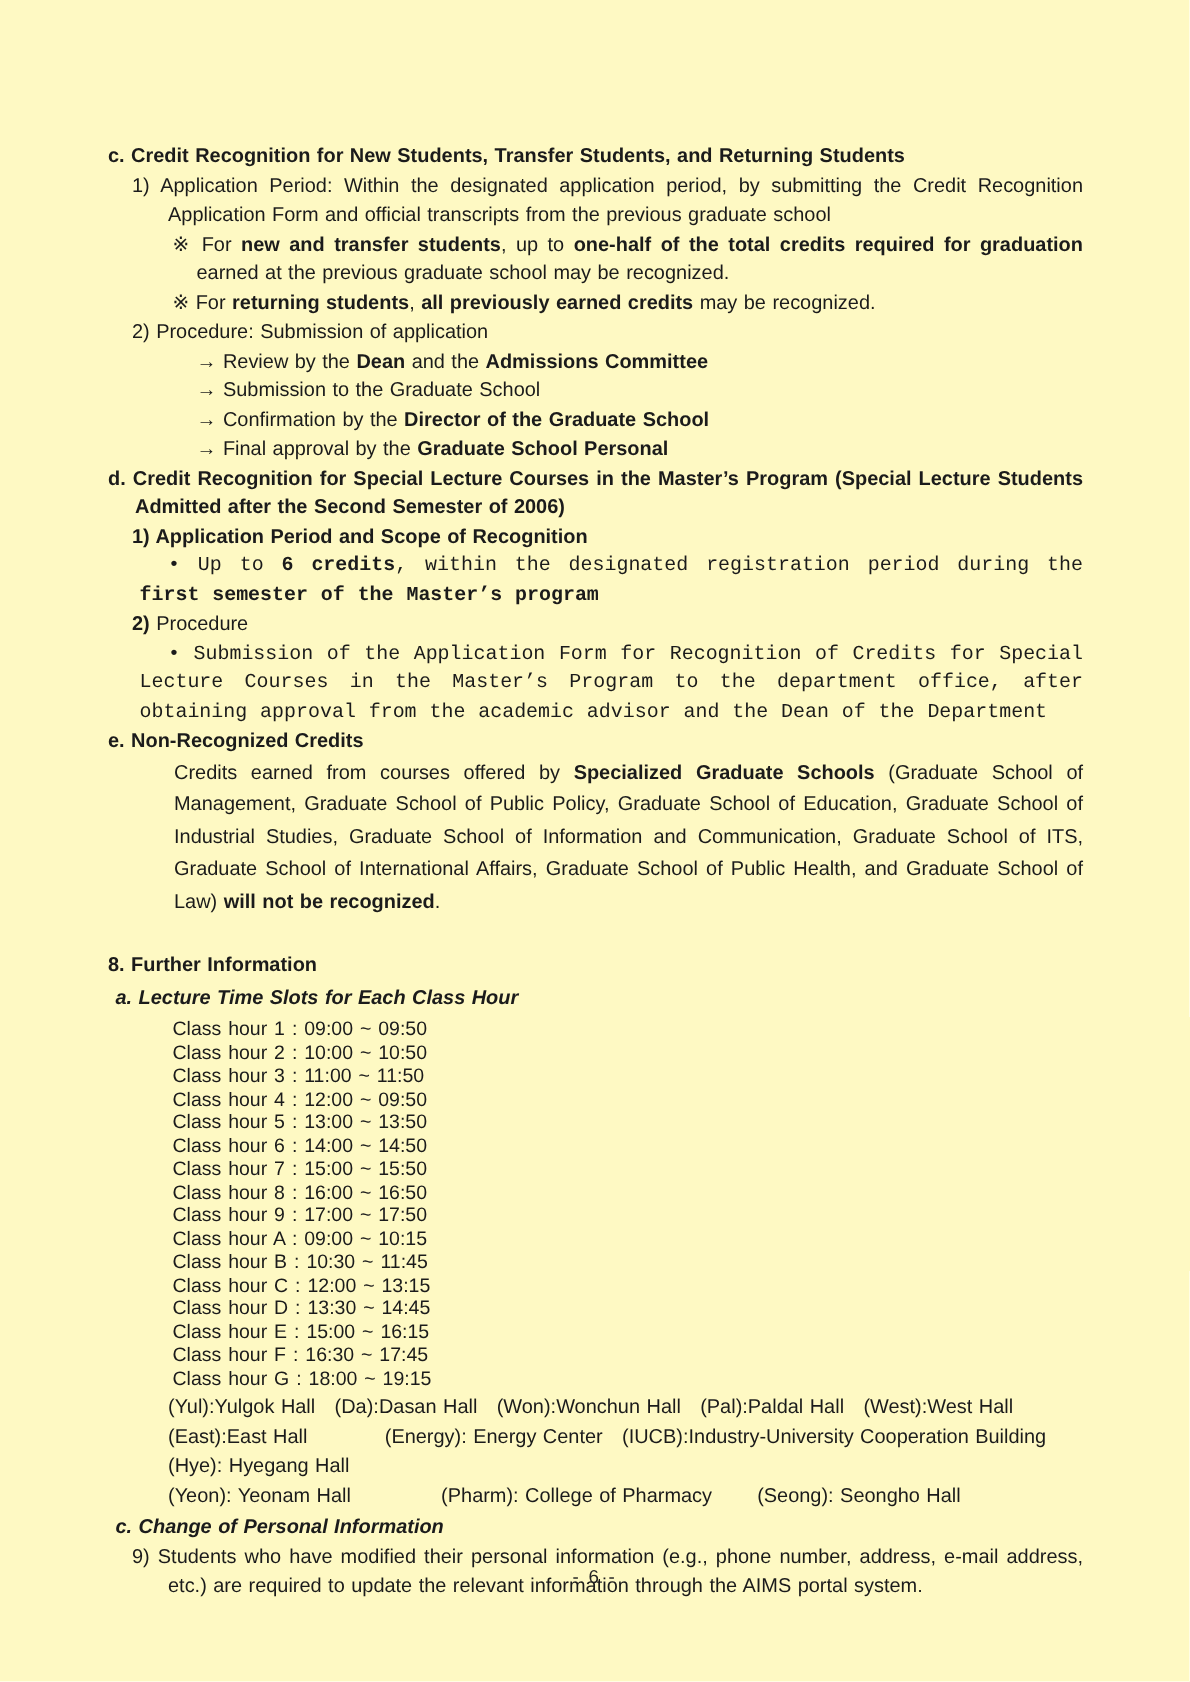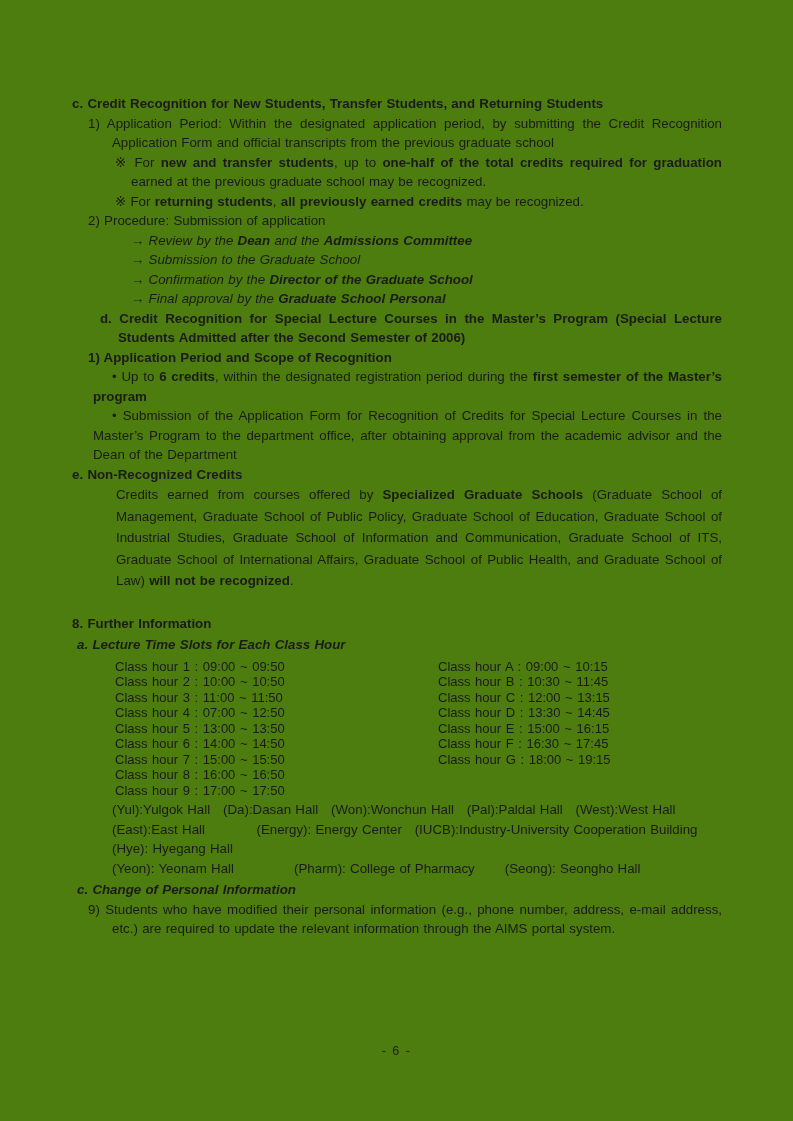--- a/index.html
+++ b/index.html
@@ -1,42 +1,42 @@
 <!DOCTYPE html>
 <html><head>
 <meta charset="utf-8">
 <style>
   html,body { margin:0; padding:0; background:#ffffff; }
   .page {
     position:relative;
     width:793px; height:1121px;
-    background:#4d7c0f;
+    background:#fef9c3;
     font-family:"Liberation Sans","DejaVu Sans",sans-serif;
     color:#1b1b1b;
     overflow:hidden;
   }
   .content {
     position:absolute;
     left:72px; top:94px; width:650px;
     font-size:13.3px;
     line-height:19.5px;
     word-spacing:0.6px;
   }
   .blk b { font-weight:700; }
   .head   { font-weight:700; }
   .item   { padding-left:40px; text-indent:-24px; text-align:justify; }
   .note   { padding-left:59px; text-indent:-16px; text-align:justify; }
-  .arrow  { padding-left:59px;font-style:italic; }
-  .dhead  { padding-left:18px; text-indent:-18px; font-weight:700; text-align:justify;margin-left:28px; }
-  .bullet { padding-left:21px; text-indent:19px;  text-align:justify; }
+  .arrow  { padding-left:59px; }
+  .dhead  { padding-left:18px; text-indent:-18px; font-weight:700; text-align:justify; }
+  .bullet { padding-left:21px; text-indent:19px;  text-align:justify;font-family:Liberation Mono, monospace; }
   .para   { text-align:justify; line-height:21.6px;margin-left:44px; }
   .sec    { font-weight:700; margin-top:22px; }
   .sub    { font-weight:700; margin-left:5px; margin-top:2px;font-style:italic; }
   .cols   { display:flex; margin-left:43px; margin-top:4px; margin-bottom:2px;
-            font-size:13px; line-height:15.5px; word-spacing:1px; }
+            font-size:13px; line-height:15.5px; word-spacing:1px;flex-direction:column; }
   .col-left  { width:323px; }
   .col-right { flex:1; }
   .crow   { white-space:nowrap; }
   .pre-line { margin-left:40px; white-space:pre; }
   .footer {
     position:absolute; left:0; right:0; top:1044px;
     text-align:center;
     font-size:12.5px; letter-spacing:1.5px; color:#222;
     font-family:"Liberation Sans","DejaVu Sans",sans-serif;
   }
@@ -51,31 +51,32 @@
       <div class="blk note"><span>※ For </span><b>new and transfer students</b><span>, up to </span><b>one-half of the total credits required for graduation</b><span> earned at the previous graduate school may be recognized.</span></div>
       <div class="blk note"><span>※ For </span><b>returning students</b><span>, </span><b>all previously earned credits</b><span> may be recognized.</span></div>
       <div class="blk item"><span>2) Procedure: Submission of application</span></div>
       <div class="blk arrow"><span>→ Review by the </span><b>Dean</b><span> and the </span><b>Admissions Committee</b></div>
       <div class="blk arrow"><span>→ Submission to the Graduate School</span></div>
       <div class="blk arrow"><span>→ Confirmation by the </span><b>Director of the Graduate School</b></div>
       <div class="blk arrow"><span>→ Final approval by the </span><b>Graduate School Personal</b></div>
       <div class="blk dhead"><b>d. Credit Recognition for Special Lecture Courses in the Master’s Program (Special Lecture Students Admitted after the Second Semester of 2006)</b></div>
       <div class="blk item"><b>1) Application Period and Scope of Recognition</b></div>
       <div class="blk bullet"><span>• Up to </span><b>6 credits</b><span>, within the designated registration period during the </span><b>first semester of the Master’s program</b></div>
+      <div class="blk item"><b>2)</b><span> Procedure</span></div>
       <div class="blk bullet"><span>• Submission of the Application Form for Recognition of Credits for Special Lecture Courses in the Master’s Program to the department office, after obtaining approval from the academic advisor and the Dean of the Department</span></div>
       <div class="blk head"><b>e. Non-Recognized Credits</b></div>
       <div class="blk para"><span>Credits earned from courses offered by </span><b>Specialized Graduate Schools</b><span> (Graduate School of Management, Graduate School of Public Policy, Graduate School of Education, Graduate School of Industrial Studies, Graduate School of Information and Communication, Graduate School of ITS, Graduate School of International Affairs, Graduate School of Public Health, and Graduate School of Law) </span><b>will not be recognized</b><span>.</span></div>
       <div class="blk sec"><b>8. Further Information</b></div>
       <div class="blk sub"><b>a. Lecture Time Slots for Each Class Hour</b></div>
       <div class="cols">
         <div class="col-left">
           <div class="crow">Class hour 1 : 09:00 ~ 09:50</div>
           <div class="crow">Class hour 2 : 10:00 ~ 10:50</div>
           <div class="crow">Class hour 3 : 11:00 ~ 11:50</div>
-          <div class="crow">Class hour 4 : 07:00 ~ 12:50</div>
+          <div class="crow">Class hour 4 : 12:00 ~ 09:50</div>
           <div class="crow">Class hour 5 : 13:00 ~ 13:50</div>
           <div class="crow">Class hour 6 : 14:00 ~ 14:50</div>
           <div class="crow">Class hour 7 : 15:00 ~ 15:50</div>
           <div class="crow">Class hour 8 : 16:00 ~ 16:50</div>
           <div class="crow">Class hour 9 : 17:00 ~ 17:50</div>
         </div>
         <div class="col-right">
           <div class="crow">Class hour A : 09:00 ~ 10:15</div>
           <div class="crow">Class hour B : 10:30 ~ 11:45</div>
           <div class="crow">Class hour C : 12:00 ~ 13:15</div>

